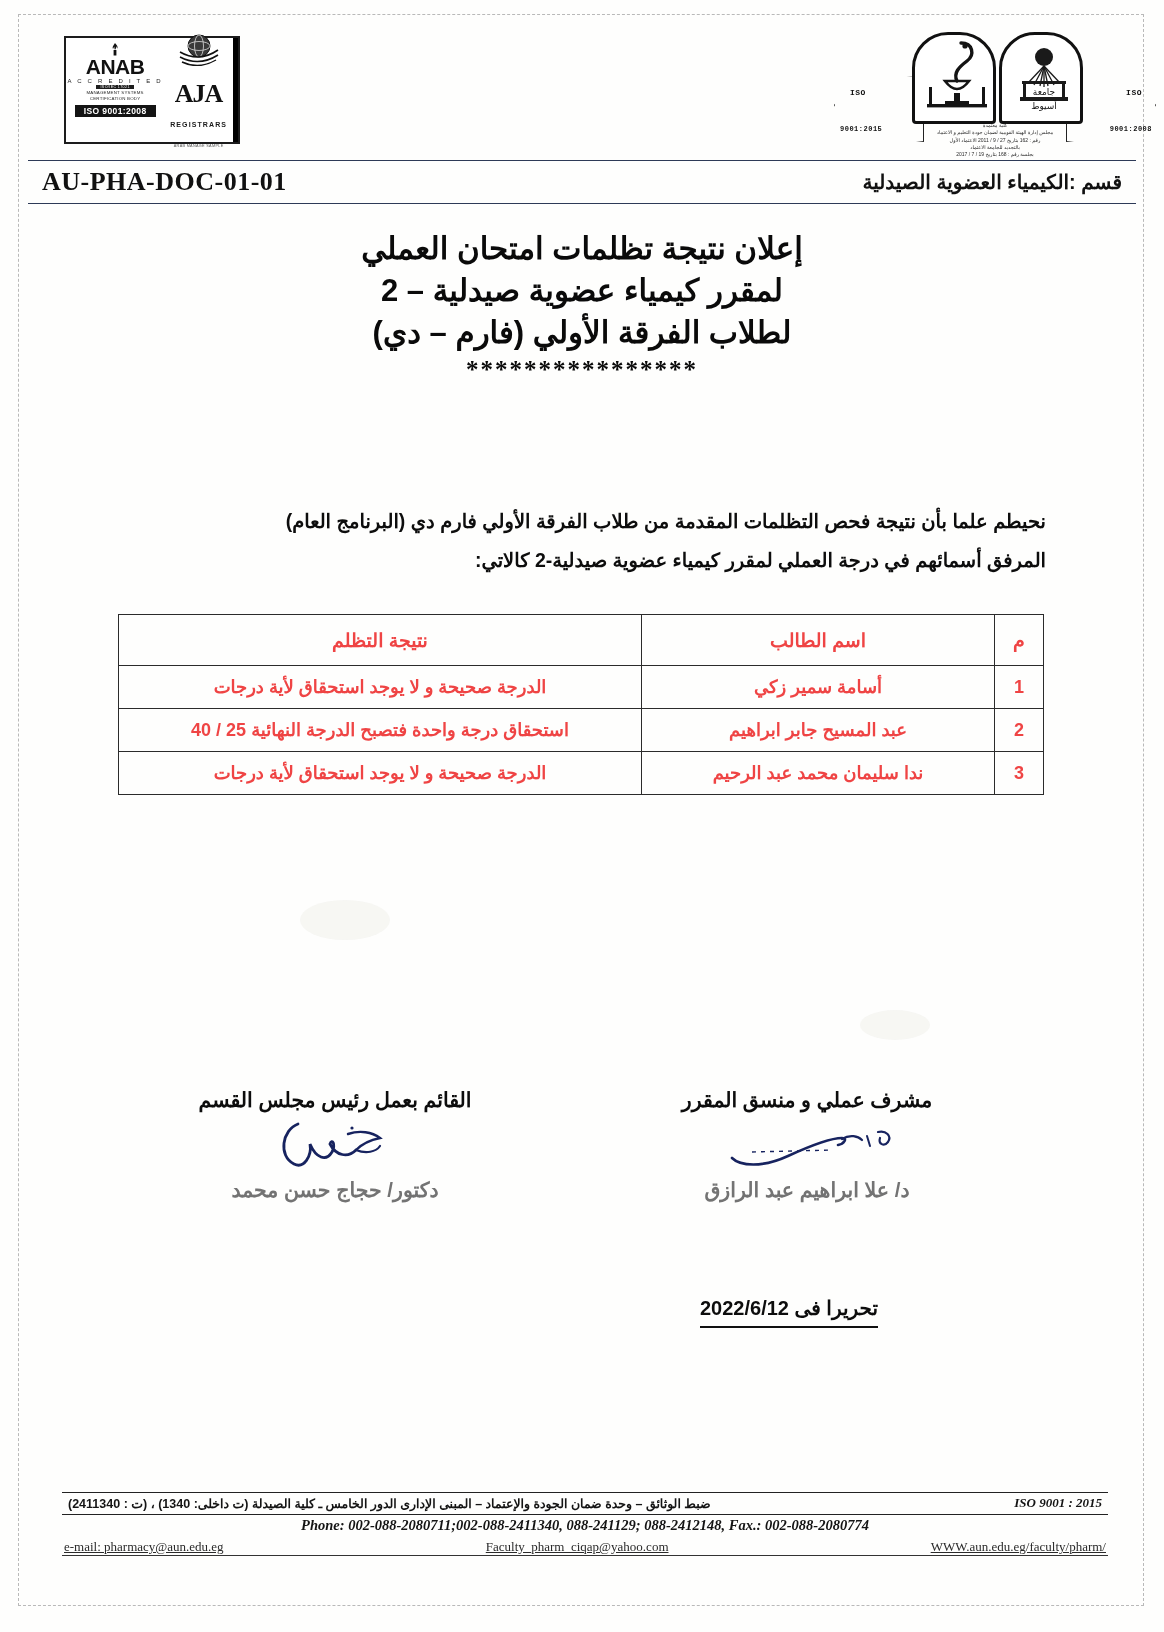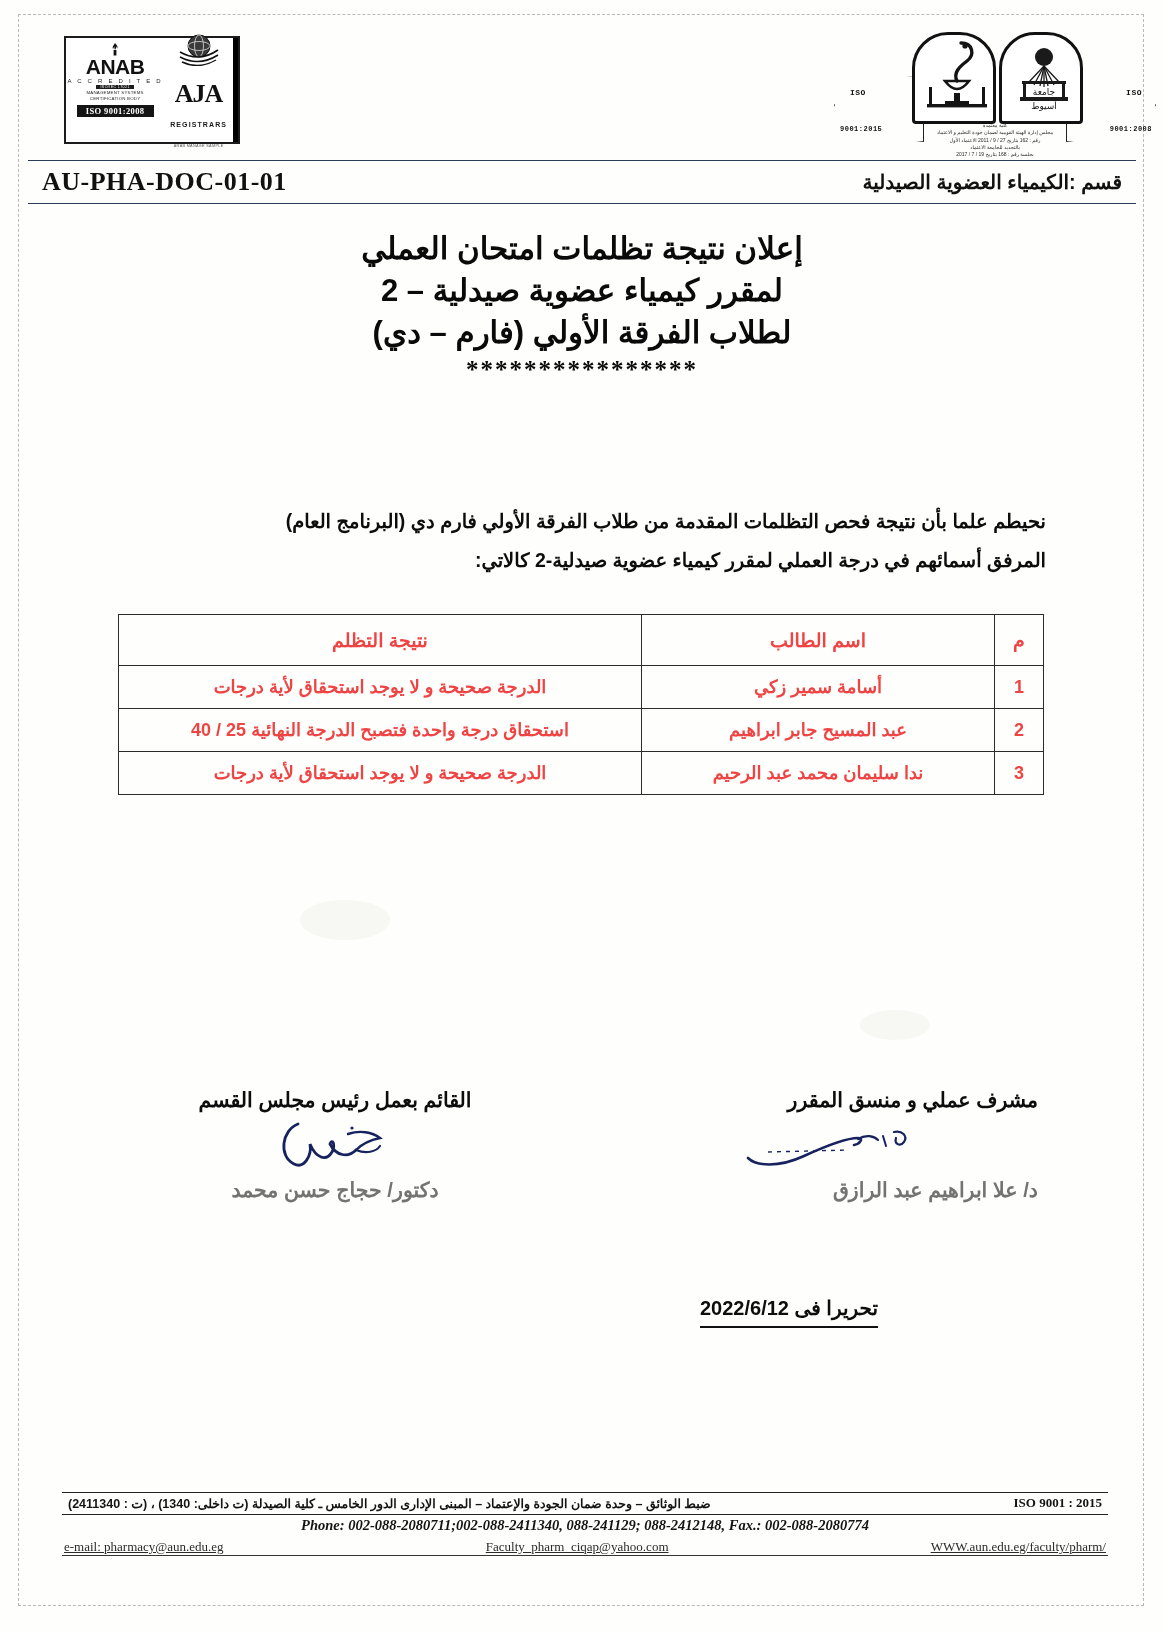--- a/index.html
+++ b/index.html
@@ -79,21 +79,21 @@
     font-size: 4.4px;
     line-height: 1.35;
     text-align: center;
     color: #2a2a2a;
     letter-spacing: .2px;
   }
   .anab-iso {
     margin-top: 2px;
     background: #141414;
     color: #fff;
-    font-family: Liberation Serif, serif;
+    font-family: Liberation Sans, sans-serif;
     font-weight: bold;
     font-size: 8.5px;
     padding: 1px 9px;
     letter-spacing: .4px;
   }
   .aja-left {
     width: 70px;
     border-right: 5px solid #000000;
     display: flex;
     flex-direction: column;
@@ -275,21 +275,21 @@
   .res-table td { height: 40px; font-size: 18px; }
   .col-num { width: 46px; }
   .col-name { width: 350px; }
   .col-res { width: 520px; }
   .cell-num { font-family: "Liberation Serif", serif; font-size: 20px; }
 
   
   .sig-area { position: absolute; left: 0; top: 1088px; width: 1164px; height: 200px; }
   .sig-block { position: absolute; width: 430px; text-align: center; }
   .sig-left  { left: 120px; }
-  .sig-right { left: 608px; text-align: right; }
+  .sig-right { left: 592px; }
   .sig-role {
     font-family: "Liberation Sans", sans-serif;
     font-weight: bold;
     font-size: 20.5px;
     color: #0d0d0d;
   }
   .sig-ink { height: 66px; position: relative; }
   .sig-ink svg { position: absolute; left: 50%; transform: translateX(-50%); top: 0; }
   .sig-name {
     font-family: "Liberation Sans", sans-serif;
@@ -322,21 +322,21 @@
   .foot-ar-row {
     display: flex;
     align-items: center;
     justify-content: space-between;
     padding: 2px 6px 3px 6px;
     font-family: "Liberation Sans", sans-serif;
     font-size: 12.5px;
     color: #141414;
     font-weight: bold;
   }
-  .foot-iso { direction: ltr; font-family: "Liberation Serif", serif; font-size: 13px; }
+  .foot-iso { direction: ltr; font-family: "Liberation Serif", serif; font-size: 13px; font-style: italic; }
   .foot-en {
     text-align: center;
     direction: ltr;
     font-family: "Liberation Serif", serif;
     font-style: italic;
     font-weight: bold;
     font-size: 14.5px;
     line-height: 1.5;
     color: #141414;
   }

